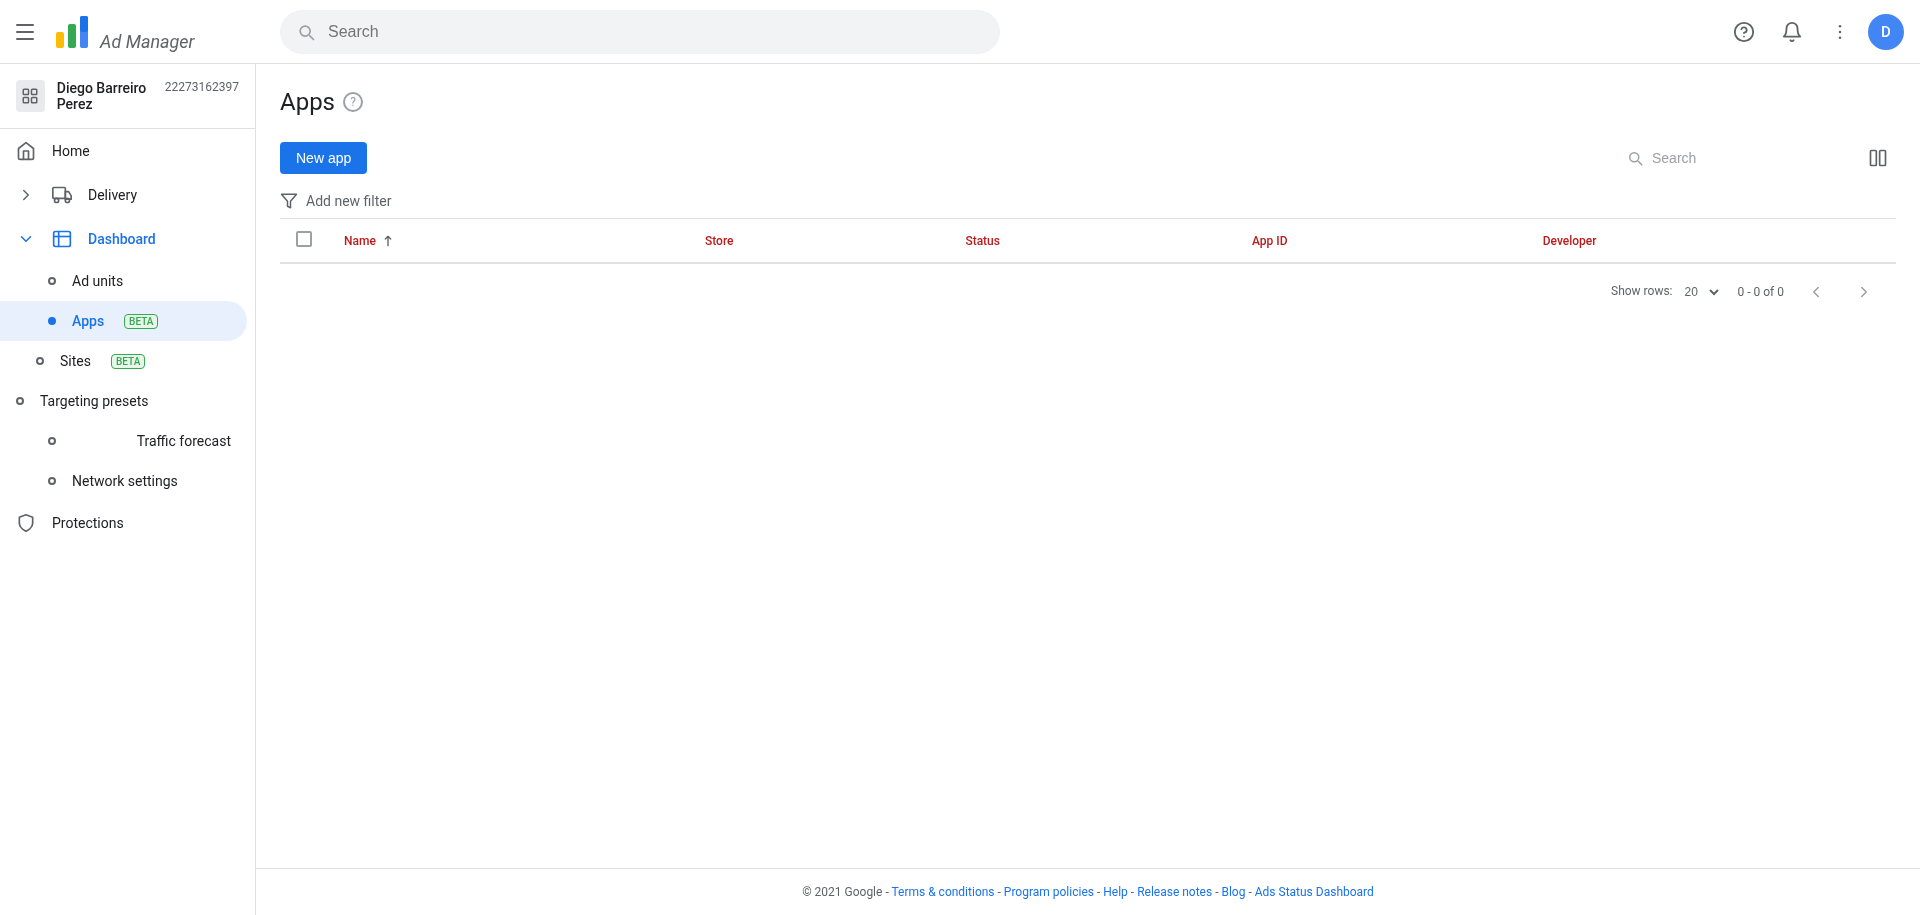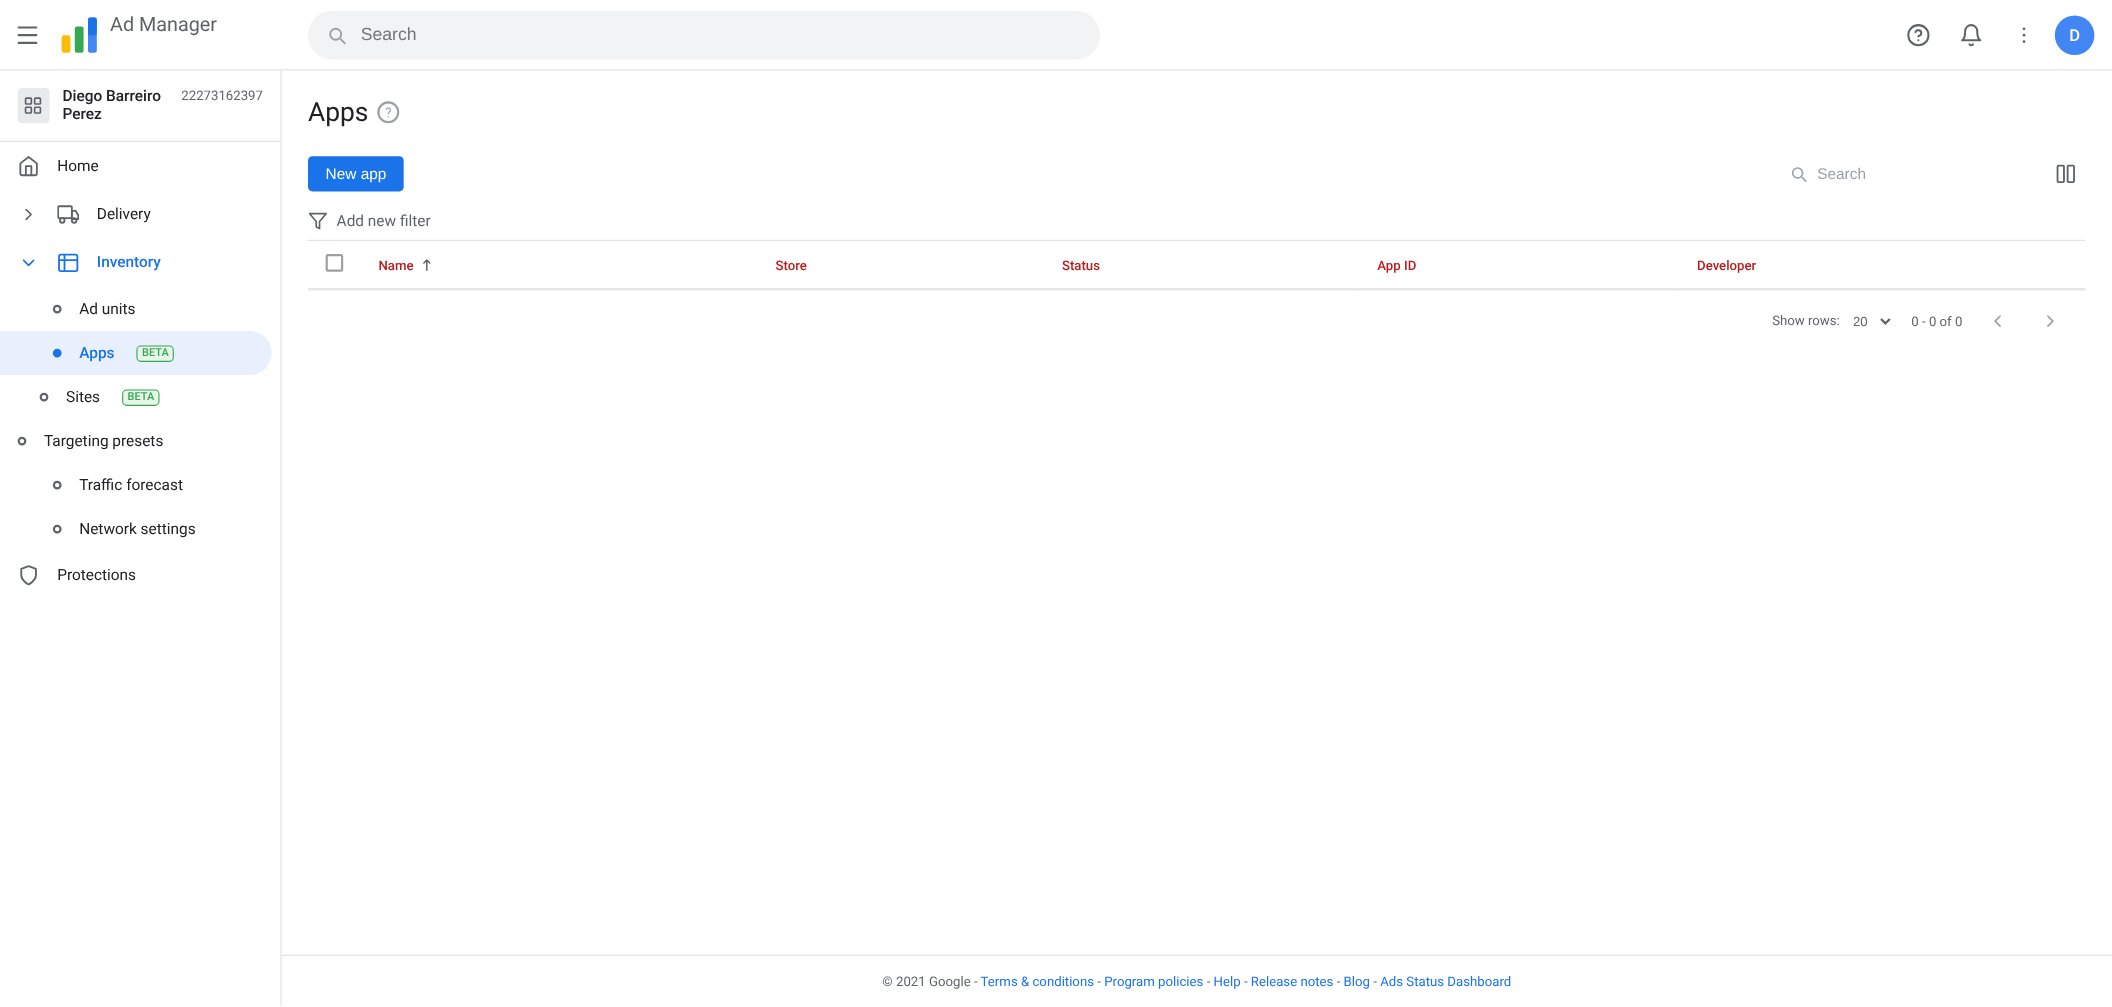--- a/index.html
+++ b/index.html
@@ -24,21 +24,21 @@
     }
     .hamburger-icon {
       width: 24px; height: 24px;
       display: flex; flex-direction: column; justify-content: center; gap: 5px;
       cursor: pointer;
     }
     .hamburger-icon span {
       display: block; width: 18px; height: 2px; background: #5f6368; border-radius: 1px;
     }
     .logo-container {
-      display: flex; align-items: flex-start; gap: 8px;
+      display: flex; align-items: flex-end; gap: 8px; font-style: italic;
     }
     .logo-icon {
       width: 40px; height: 40px;
     }
     .app-name {
       font-size: 18px; color: #5f6368; font-weight: 400; white-space: nowrap;
     }
     .header-search {
       flex: 1;
       max-width: 720px;
@@ -431,21 +431,21 @@
           <polyline points="6 9 12 15 18 9" stroke="#1a73e8" stroke-width="2" stroke-linecap="round" stroke-linejoin="round"></polyline>
         </svg>
       </div>
       <div class="nav-icon">
         <svg width="20" height="20" viewBox="0 0 24 24" fill="none">
           <rect x="2" y="3" width="20" height="18" rx="2" stroke="#1a73e8" stroke-width="2"></rect>
           <line x1="2" y1="9" x2="22" y2="9" stroke="#1a73e8" stroke-width="2"></line>
           <line x1="8" y1="3" x2="8" y2="21" stroke="#1a73e8" stroke-width="2"></line>
         </svg>
       </div>
-      <span class="nav-label">Inventory</span>
+      <span class="nav-label">Dashboard</span>
     </div>
 
     <div class="sub-nav">
 
       <div class="nav-item" style="padding-left: 48px;">
         <div class="nav-dot"></div>
         <span class="nav-label">Ad units</span>
       </div>
 
       <div class="nav-item active" style="padding-left: 48px;">
@@ -459,21 +459,21 @@
         <span class="nav-label">Sites</span>
         <span class="beta-badge">BETA</span>
       </div>
 
 
       <div class="nav-item" style="">
         <div class="nav-dot"></div>
         <span class="nav-label">Targeting presets</span>
       </div>
 
-      <div class="nav-item" style="padding-left: 48px;">
+      <div class="nav-item" style="padding-left: 48px; justify-content: space-between;">
         <div class="nav-dot"></div>
         <span class="nav-label">Traffic forecast</span>
       </div>
 
       <div class="nav-item" style="padding-left: 48px;">
         <div class="nav-dot"></div>
         <span class="nav-label">Network settings</span>
       </div>
     </div>
 

